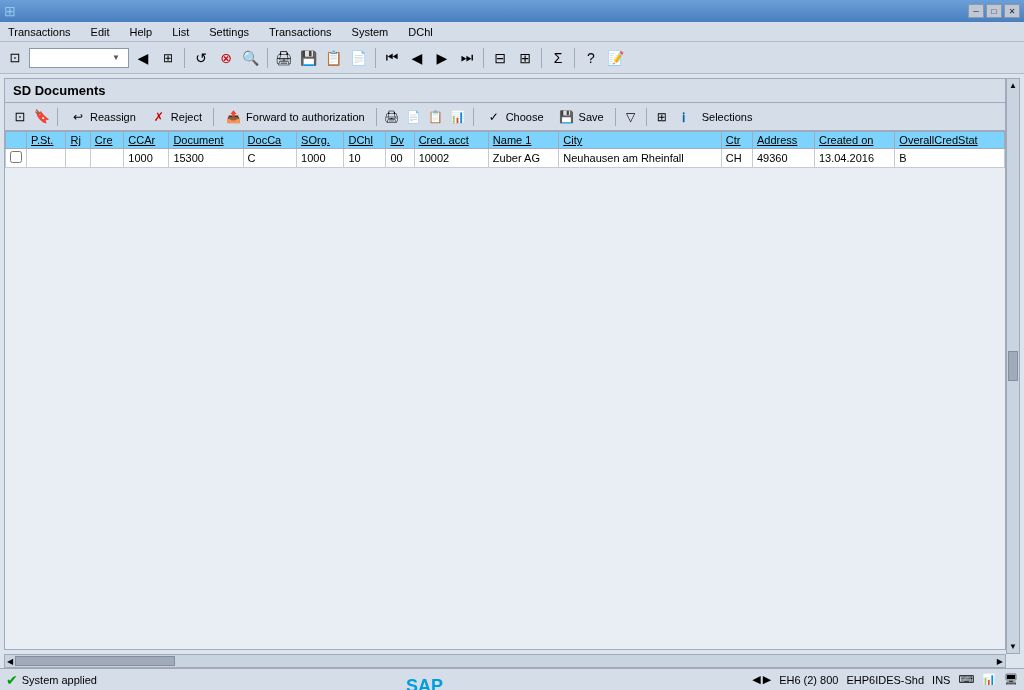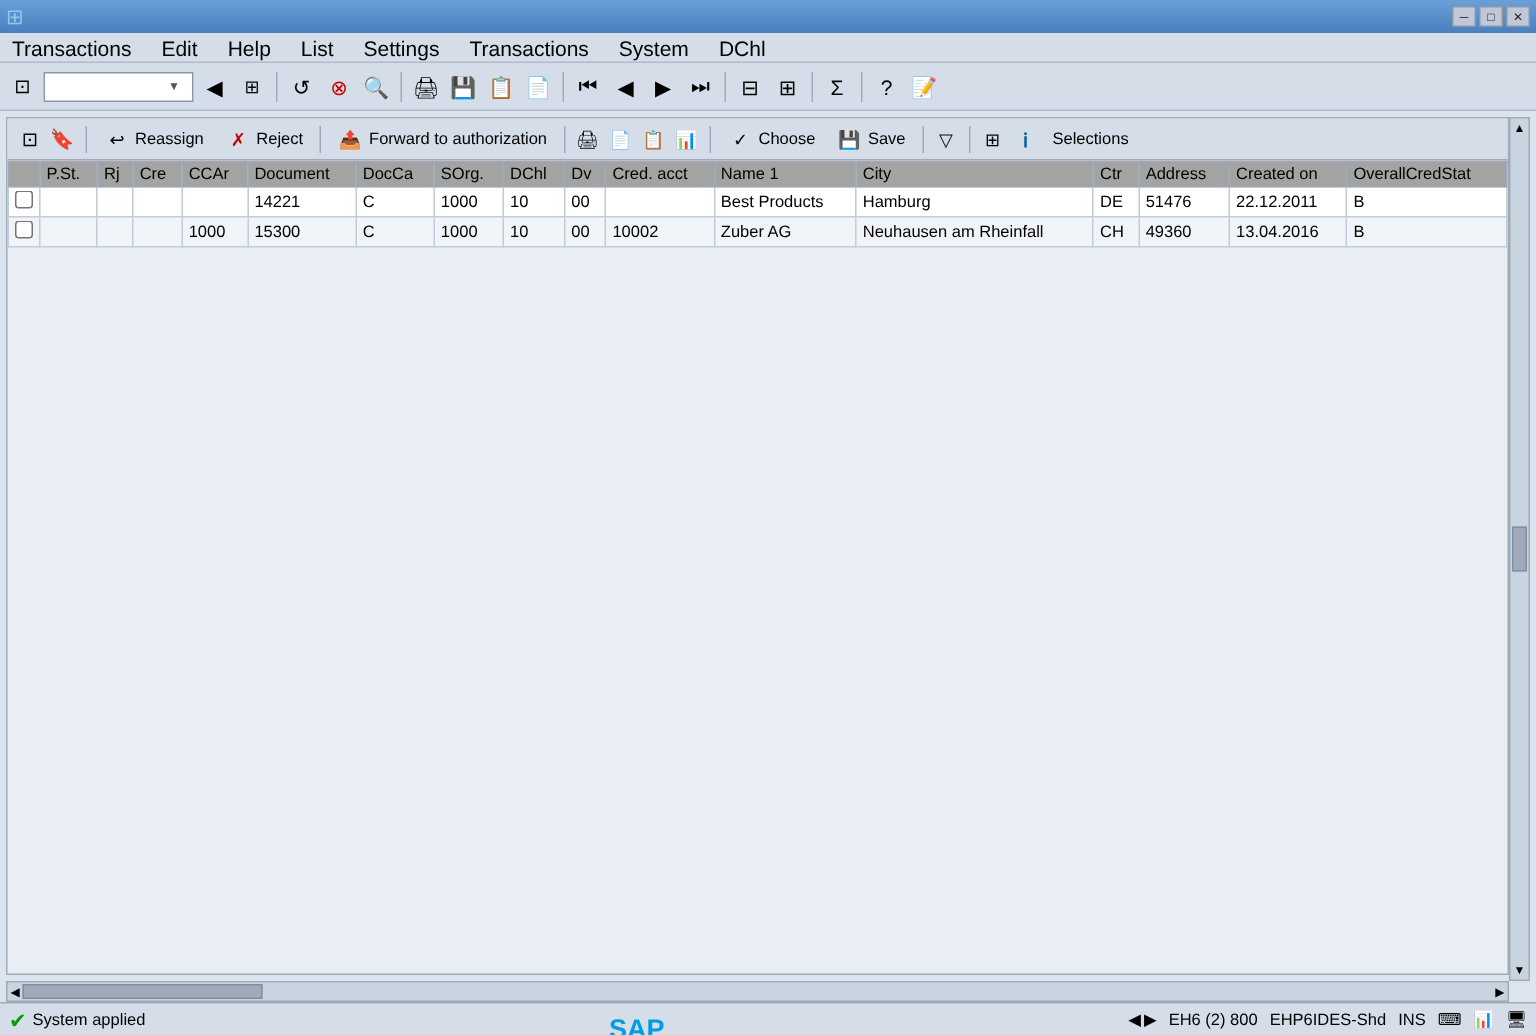--- a/index.html
+++ b/index.html
@@ -31,21 +31,21 @@
     .menu-bar {
       background: #d4dde8;
       height: 20px;
       display: flex;
       align-items: center;
       padding: 0 4px;
       gap: 12px;
       border-bottom: 1px solid #b0bac8;
     }
     .menu-item {
-      font-size: 14px;
+      font-size: 11px;
       color: #000;
       cursor: pointer;
       padding: 2px 4px;
     }
 
     
     .toolbar {
       background: #d4dde8;
       height: 32px;
       display: flex;
@@ -114,21 +114,22 @@
     .table-container {
       overflow: auto;
       flex: 1;
     }
     table {
       width: 100%;
       border-collapse: collapse;
       font-size: 11px;
     }
     thead tr {
-      background: #a3a3a3;
+      background: #7dd3fc;
+      text-decoration: underline;
     }
     th {
       border: 1px solid #a0aab8;
       padding: 2px 4px;
       text-align: left;
       font-weight: normal;
       white-space: nowrap;
       font-size: 11px;
     }
     td {
@@ -215,20 +216,21 @@
   <div class="toolbar-sep"></div>
   <div class="toolbar-icon">Σ</div>
   <div class="toolbar-sep"></div>
   <div class="toolbar-icon">?</div>
   <div class="toolbar-icon">📝</div>
 </div>
 
 <div style="display:flex;flex-direction:column;height:calc(690px - 22px - 20px - 32px);position:relative;background:#dce4ee;padding:4px;">
 
   <div class="panel" style="display:flex;flex-direction:column;margin-right:14px;margin-bottom:36px;">
+    <div class="panel-title">SD Documents</div>
 
     <div class="panel-toolbar">
 
       <div class="panel-toolbar-icon" style="font-size:13px;">⊡</div>
       <div class="panel-toolbar-icon" style="font-size:13px;">🔖</div>
       <div class="panel-toolbar-sep"></div>
       <div class="panel-toolbar-btn">
         <span class="panel-toolbar-icon">↩</span>
         <span>Reassign</span>
       </div>
@@ -287,39 +289,20 @@
             <th>Created on</th>
             <th>OverallCredStat</th>
           </tr>
         </thead>
         <tbody>
           <tr>
             <td class="checkbox-cell"><input type="checkbox" style="width: 12px; height: 12px;"></td>
             <td></td>
             <td></td>
             <td></td>
-            <td></td>
-            <td>14221</td>
-            <td>C</td>
-            <td>1000</td>
-            <td>10</td>
-            <td>00</td>
-            <td></td>
-            <td>Best Products</td>
-            <td>Hamburg</td>
-            <td>DE</td>
-            <td>51476</td>
-            <td>22.12.2011</td>
-            <td>B</td>
-          </tr>
-          <tr>
-            <td class="checkbox-cell"><input type="checkbox" style="width: 12px; height: 12px;"></td>
-            <td></td>
-            <td></td>
-            <td></td>
             <td>1000</td>
             <td>15300</td>
             <td>C</td>
             <td>1000</td>
             <td>10</td>
             <td>00</td>
             <td>10002</td>
             <td>Zuber AG</td>
             <td>Neuhausen am Rheinfall</td>
             <td>CH</td>

